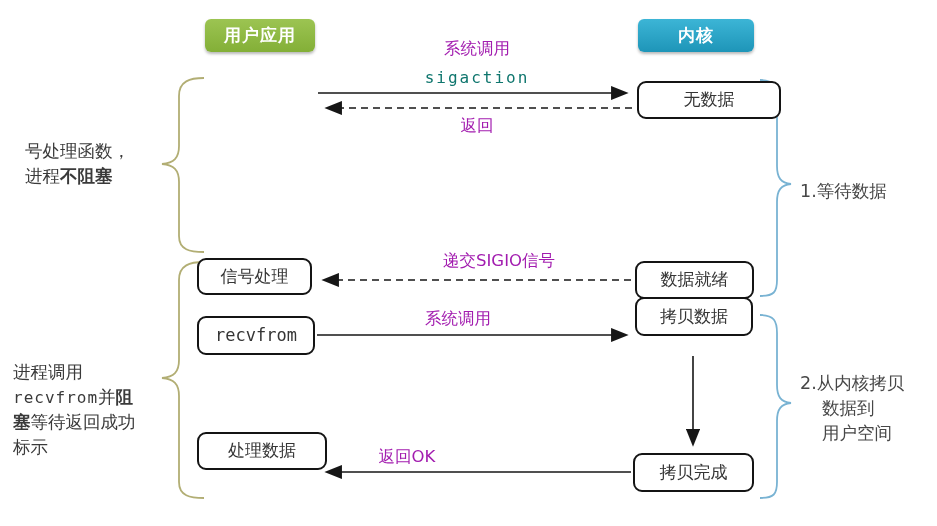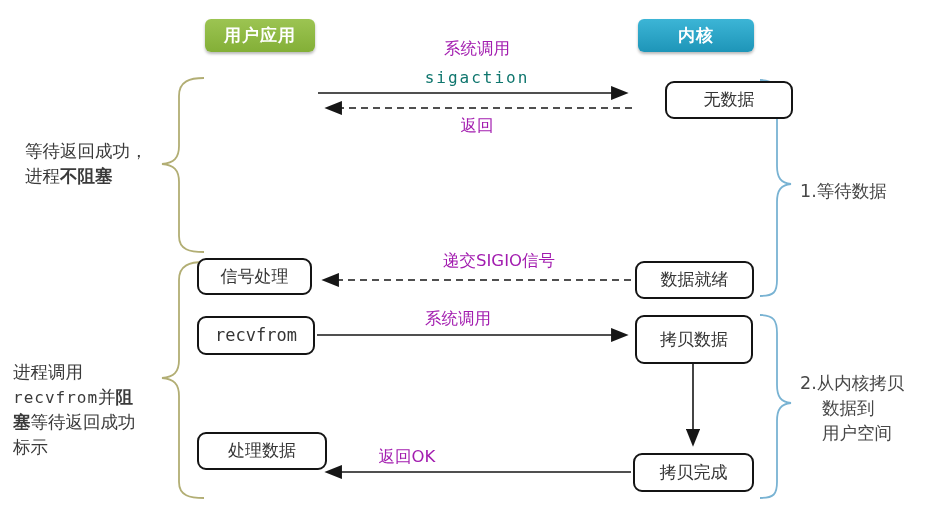--- a/index.html
+++ b/index.html
@@ -16,25 +16,25 @@
   .hdr-user{left:205px;top:19px;width:110px;height:33px;
     background:linear-gradient(180deg,#9cc452,#83af37);}
   .hdr-kernel{left:638px;top:19px;width:116px;height:33px;
     background:linear-gradient(180deg,#3cb5d6,#1e95b8);}
   .box{
     position:absolute;background:#ffffff;border:2.5px solid #141414;border-radius:9px;
     display:flex;flex-direction:column;align-items:center;justify-content:center;
     font-size:17px;color:#353535;text-align:center;line-height:1.25;box-sizing:border-box;
   }
   .box-setup{left:196px;top:73px;width:121px;height:56px;font-size:15.5px;}
-  .box-no-data{left:665px;top:81px;width:128px;height:38px;}
+  .box-no-data{left:637px;top:81px;width:144px;height:38px;}
   .box-signal{left:197px;top:258px;width:115px;height:37px;}
   .box-data-ready{left:635px;top:261px;width:119px;height:38px;}
   .box-recvfrom{left:197px;top:316px;width:118px;height:39px;}
-  .box-copy-data{left:635px;top:315px;width:118px;height:49px;}
+  .box-copy-data{left:635px;top:297px;width:118px;height:39px;}
   .box-process{left:197px;top:432px;width:130px;height:38px;}
   .box-copy-done{left:633px;top:453px;width:121px;height:39px;}
   .mono{font-family:"DejaVu Sans Mono","Liberation Mono",monospace;}
   .lbl{position:absolute;color:#a21caf;font-size:16.5px;text-align:center;white-space:nowrap;}
   .lbl-syscall-top{left:397px;top:38px;width:160px;}
   .lbl-sigaction{left:397px;top:68px;width:160px;color:#0f766e;font-size:16px;letter-spacing:2px;}
   .lbl-return{left:417px;top:115px;width:120px;}
   .lbl-deliver{left:418px;top:250px;width:162px;}
   .lbl-syscall-recv{left:378px;top:308px;width:160px;}
   .lbl-return-ok{left:347px;top:446px;width:120px;}
@@ -86,21 +86,21 @@
   <div class="box box-copy-done">拷贝完成</div>
 
   <div class="lbl lbl-syscall-top">系统调用</div>
   <div class="lbl lbl-sigaction mono">sigaction</div>
   <div class="lbl lbl-return">返回</div>
   <div class="lbl lbl-deliver">递交SIGIO信号</div>
   <div class="lbl lbl-syscall-recv">系统调用</div>
   <div class="lbl lbl-return-ok">返回OK</div>
 
   <div class="note note-l1">
-    <div>等待返回成功，</div>
+    <div>号处理函数，</div>
     <div>
       <span>进程</span><span class="b">不阻塞</span>
     </div>
   </div>
 
   <div class="note note-l2">
     <div>进程调用</div>
     <div>
       <span class="mono">recvfrom</span><span>并</span><span class="b">阻</span>
     </div>

